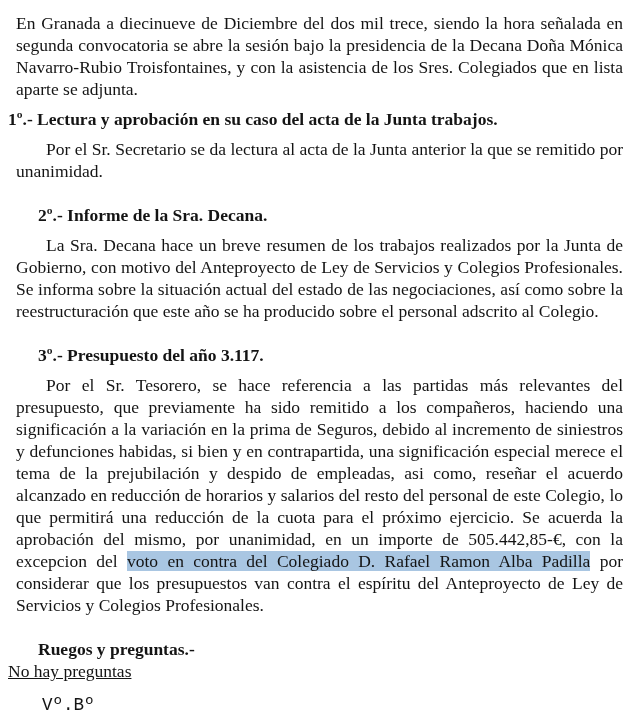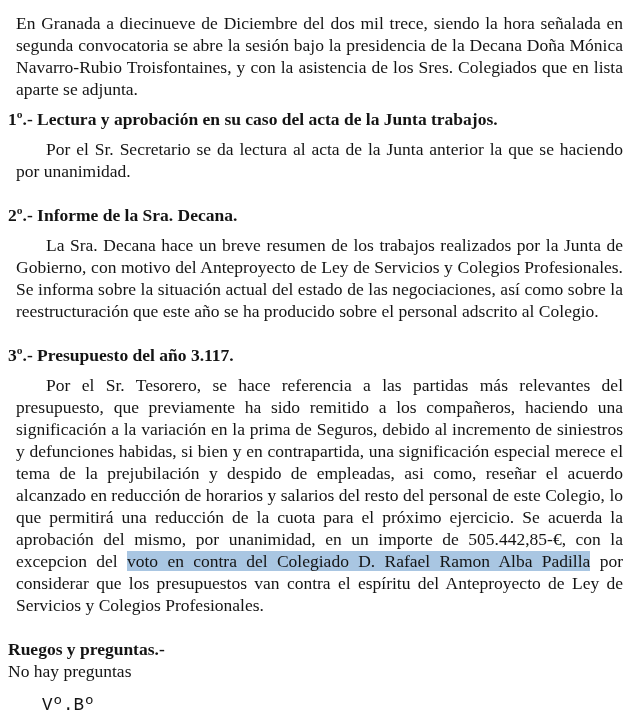--- a/index.html
+++ b/index.html
@@ -26,27 +26,29 @@
   .para.indent {
     text-indent: 30px;
   }
   .heading {
     margin: 0;
     font-weight: bold;
     text-align: left;
   }
   .gap-before {
     margin-top: 22px;
+    margin-left: 30px;
   }
   .highlight {
     background: #a9c6e2;
     color: inherit;
   }
   .line {
     margin: 0;
+    text-decoration: underline;
   }
   .vb-line {
     margin: 12px;
     padding-left: 22px;
     font-family: Liberation Mono, monospace;
   }
   .signature-row {
     position: relative;
     margin: 0;
     height: 22px;
@@ -65,21 +67,21 @@
 </style>
 </head>
 <body>
 
 <div class="doc">
 
   <p class="para">En Granada a diecinueve de Diciembre del dos mil trece, siendo la hora señalada en segunda convocatoria se abre la sesión bajo la presidencia de la Decana Doña Mónica Navarro-Rubio Troisfontaines, y con la asistencia de los Sres. Colegiados que en lista aparte se adjunta.</p>
 
   <div class="heading">1º.- Lectura y aprobación en su caso del acta de la Junta trabajos.</div>
 
-  <p class="para indent">Por el Sr. Secretario se da lectura al acta de la Junta anterior la que se haciendo por unanimidad.</p>
+  <p class="para indent">Por el Sr. Secretario se da lectura al acta de la Junta anterior la que se remitido por unanimidad.</p>
 
   <div class="heading gap-before">2º.- Informe de la Sra. Decana.</div>
 
   <p class="para indent">La Sra. Decana hace un breve resumen de los trabajos realizados por la Junta de Gobierno, con motivo  del Anteproyecto de Ley de Servicios y Colegios Profesionales. Se informa sobre la situación actual del estado de las negociaciones, así como sobre la reestructuración que este año se ha producido sobre el personal adscrito al Colegio.</p>
 
   <div class="heading gap-before">3º.- Presupuesto del año 3.117.</div>
 
   <p class="para indent"><span>Por el Sr. Tesorero, se hace referencia a las partidas más relevantes del presupuesto, que previamente ha sido remitido a los compañeros, haciendo  una significación a la variación en la prima de  Seguros, debido al incremento de siniestros y defunciones habidas, si bien y en contrapartida, una significación especial merece el tema de la prejubilación y despido de empleadas, asi como, reseñar el acuerdo alcanzado en reducción de horarios y salarios del resto del personal de este Colegio, lo que permitirá  una reducción de la cuota para el próximo ejercicio.  Se acuerda la aprobación del mismo, por unanimidad, en un importe de 505.442,85-€,  con la excepcion del </span><span class="highlight">voto en contra del Colegiado D. Rafael Ramon Alba Padilla</span><span> por considerar que los presupuestos van contra el espíritu del Anteproyecto de Ley de Servicios y Colegios Profesionales.</span></p>
 
   <div class="heading gap-before">Ruegos y preguntas.-</div>

